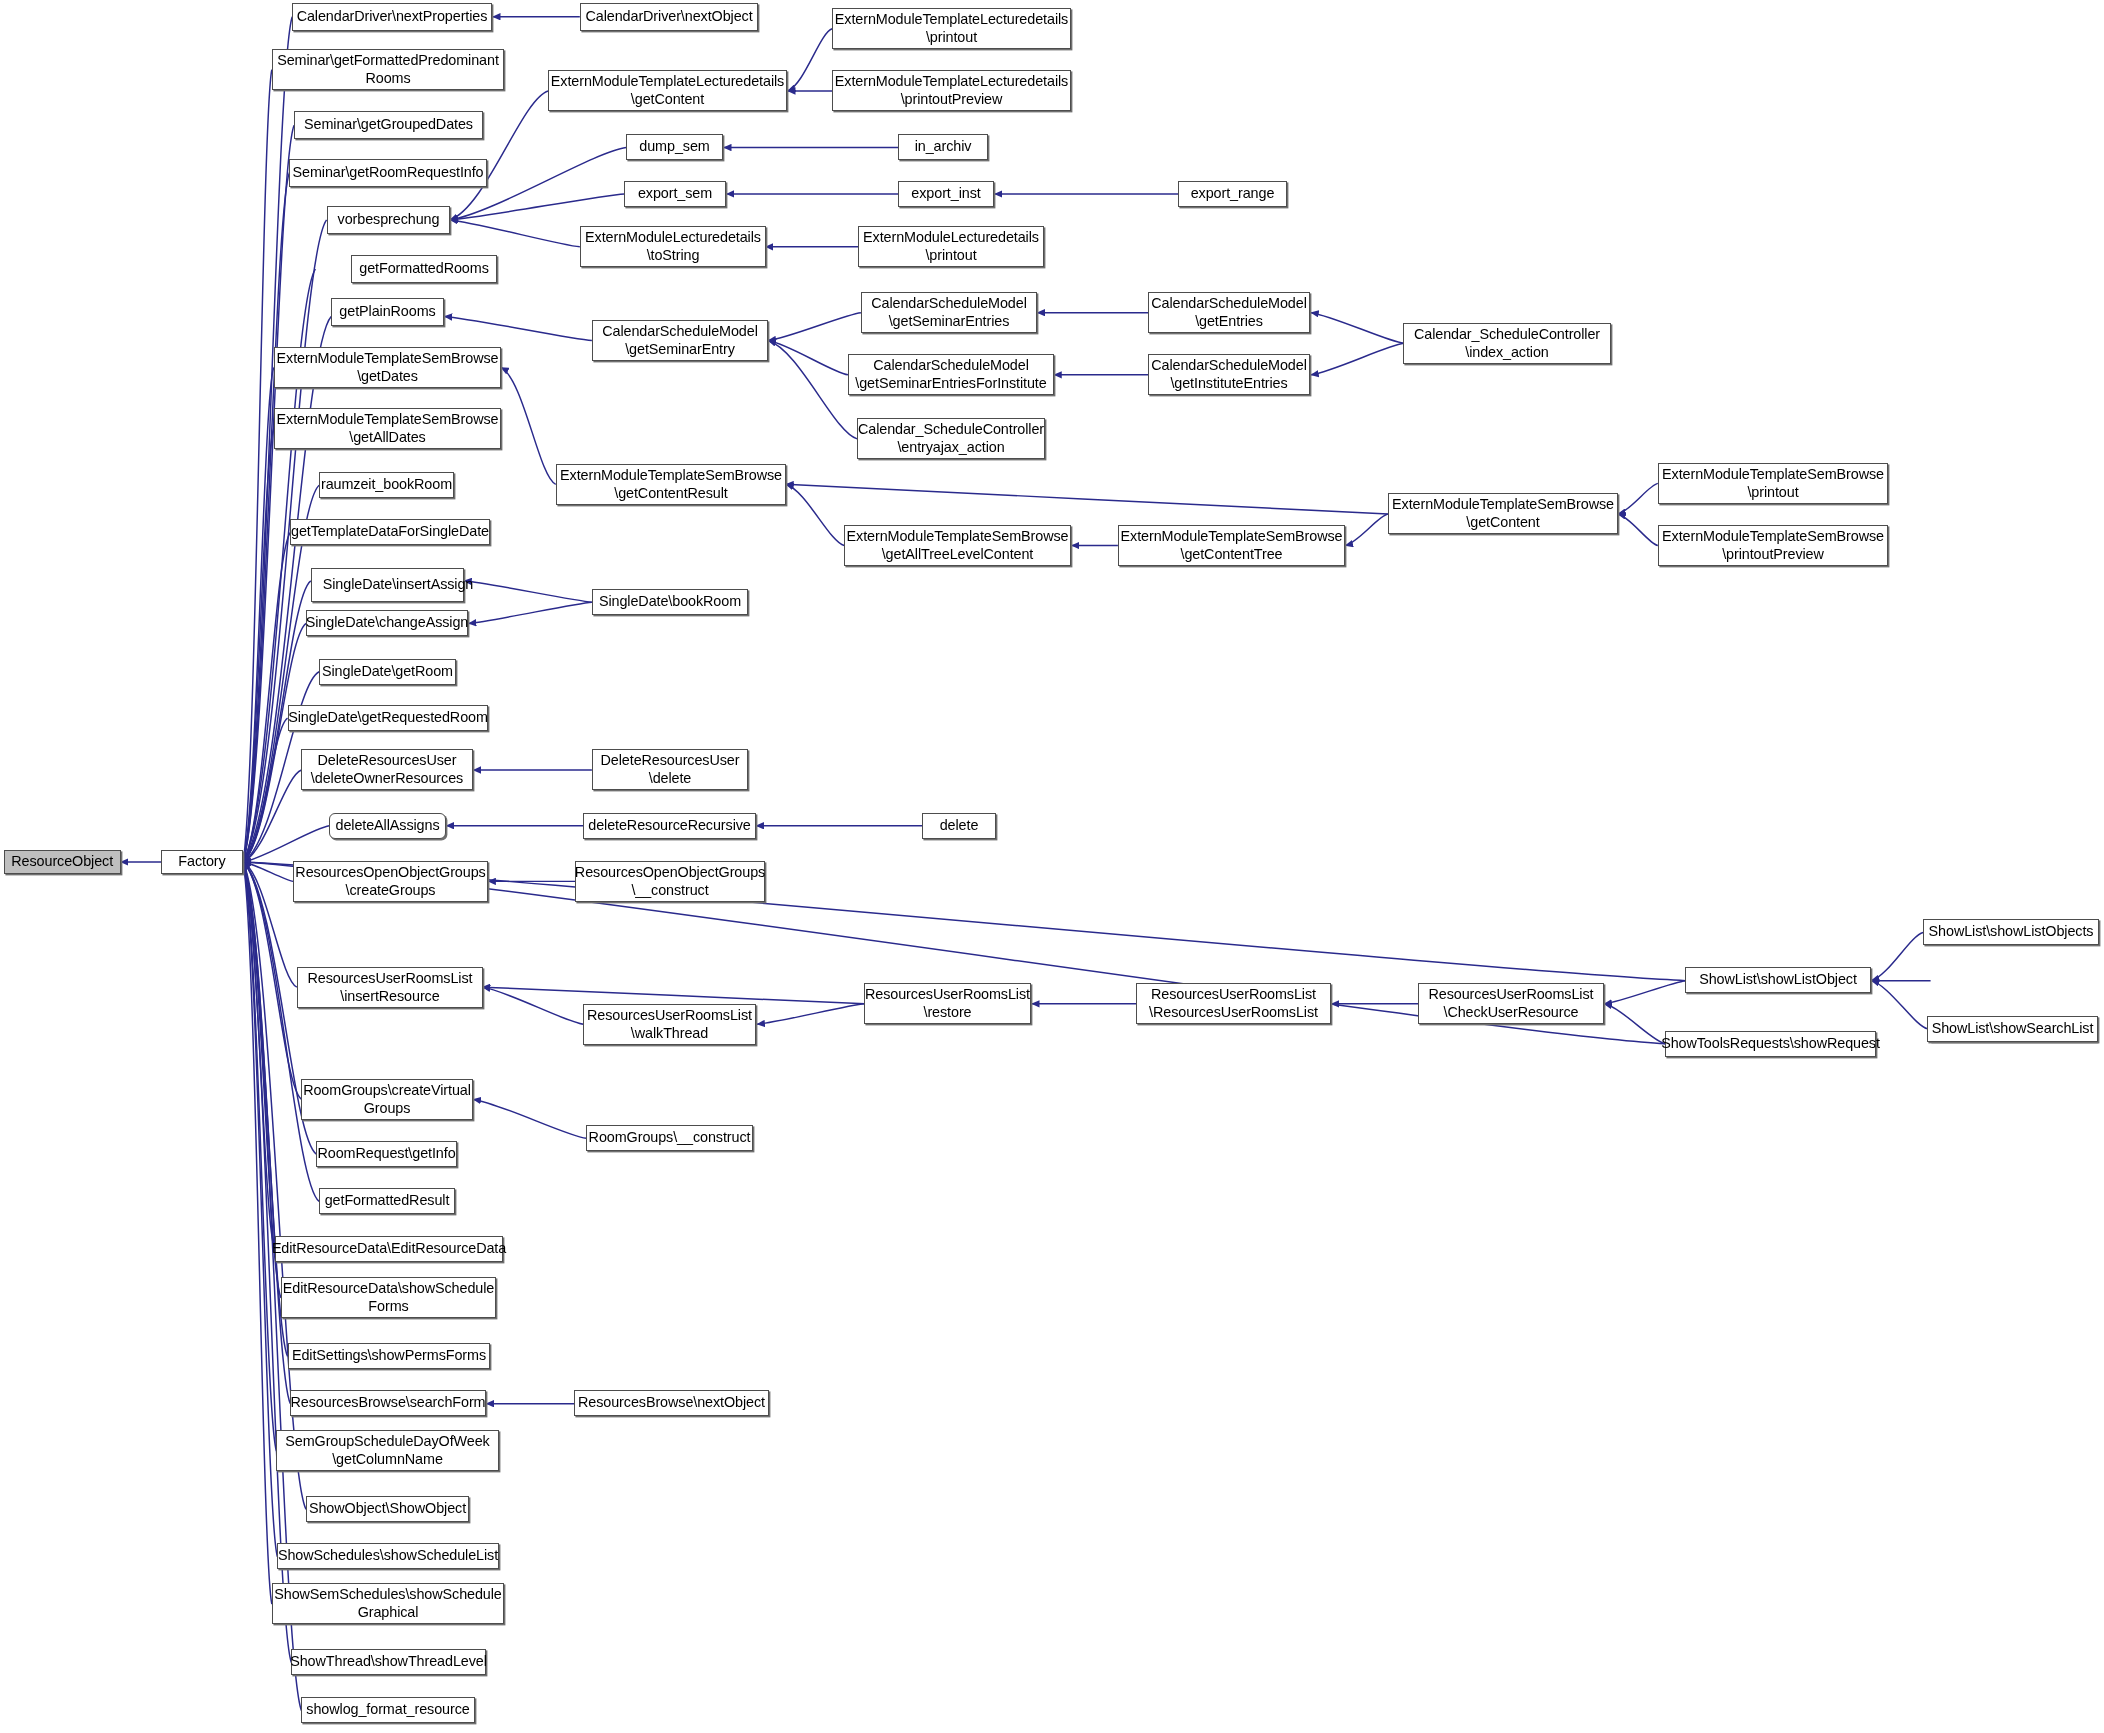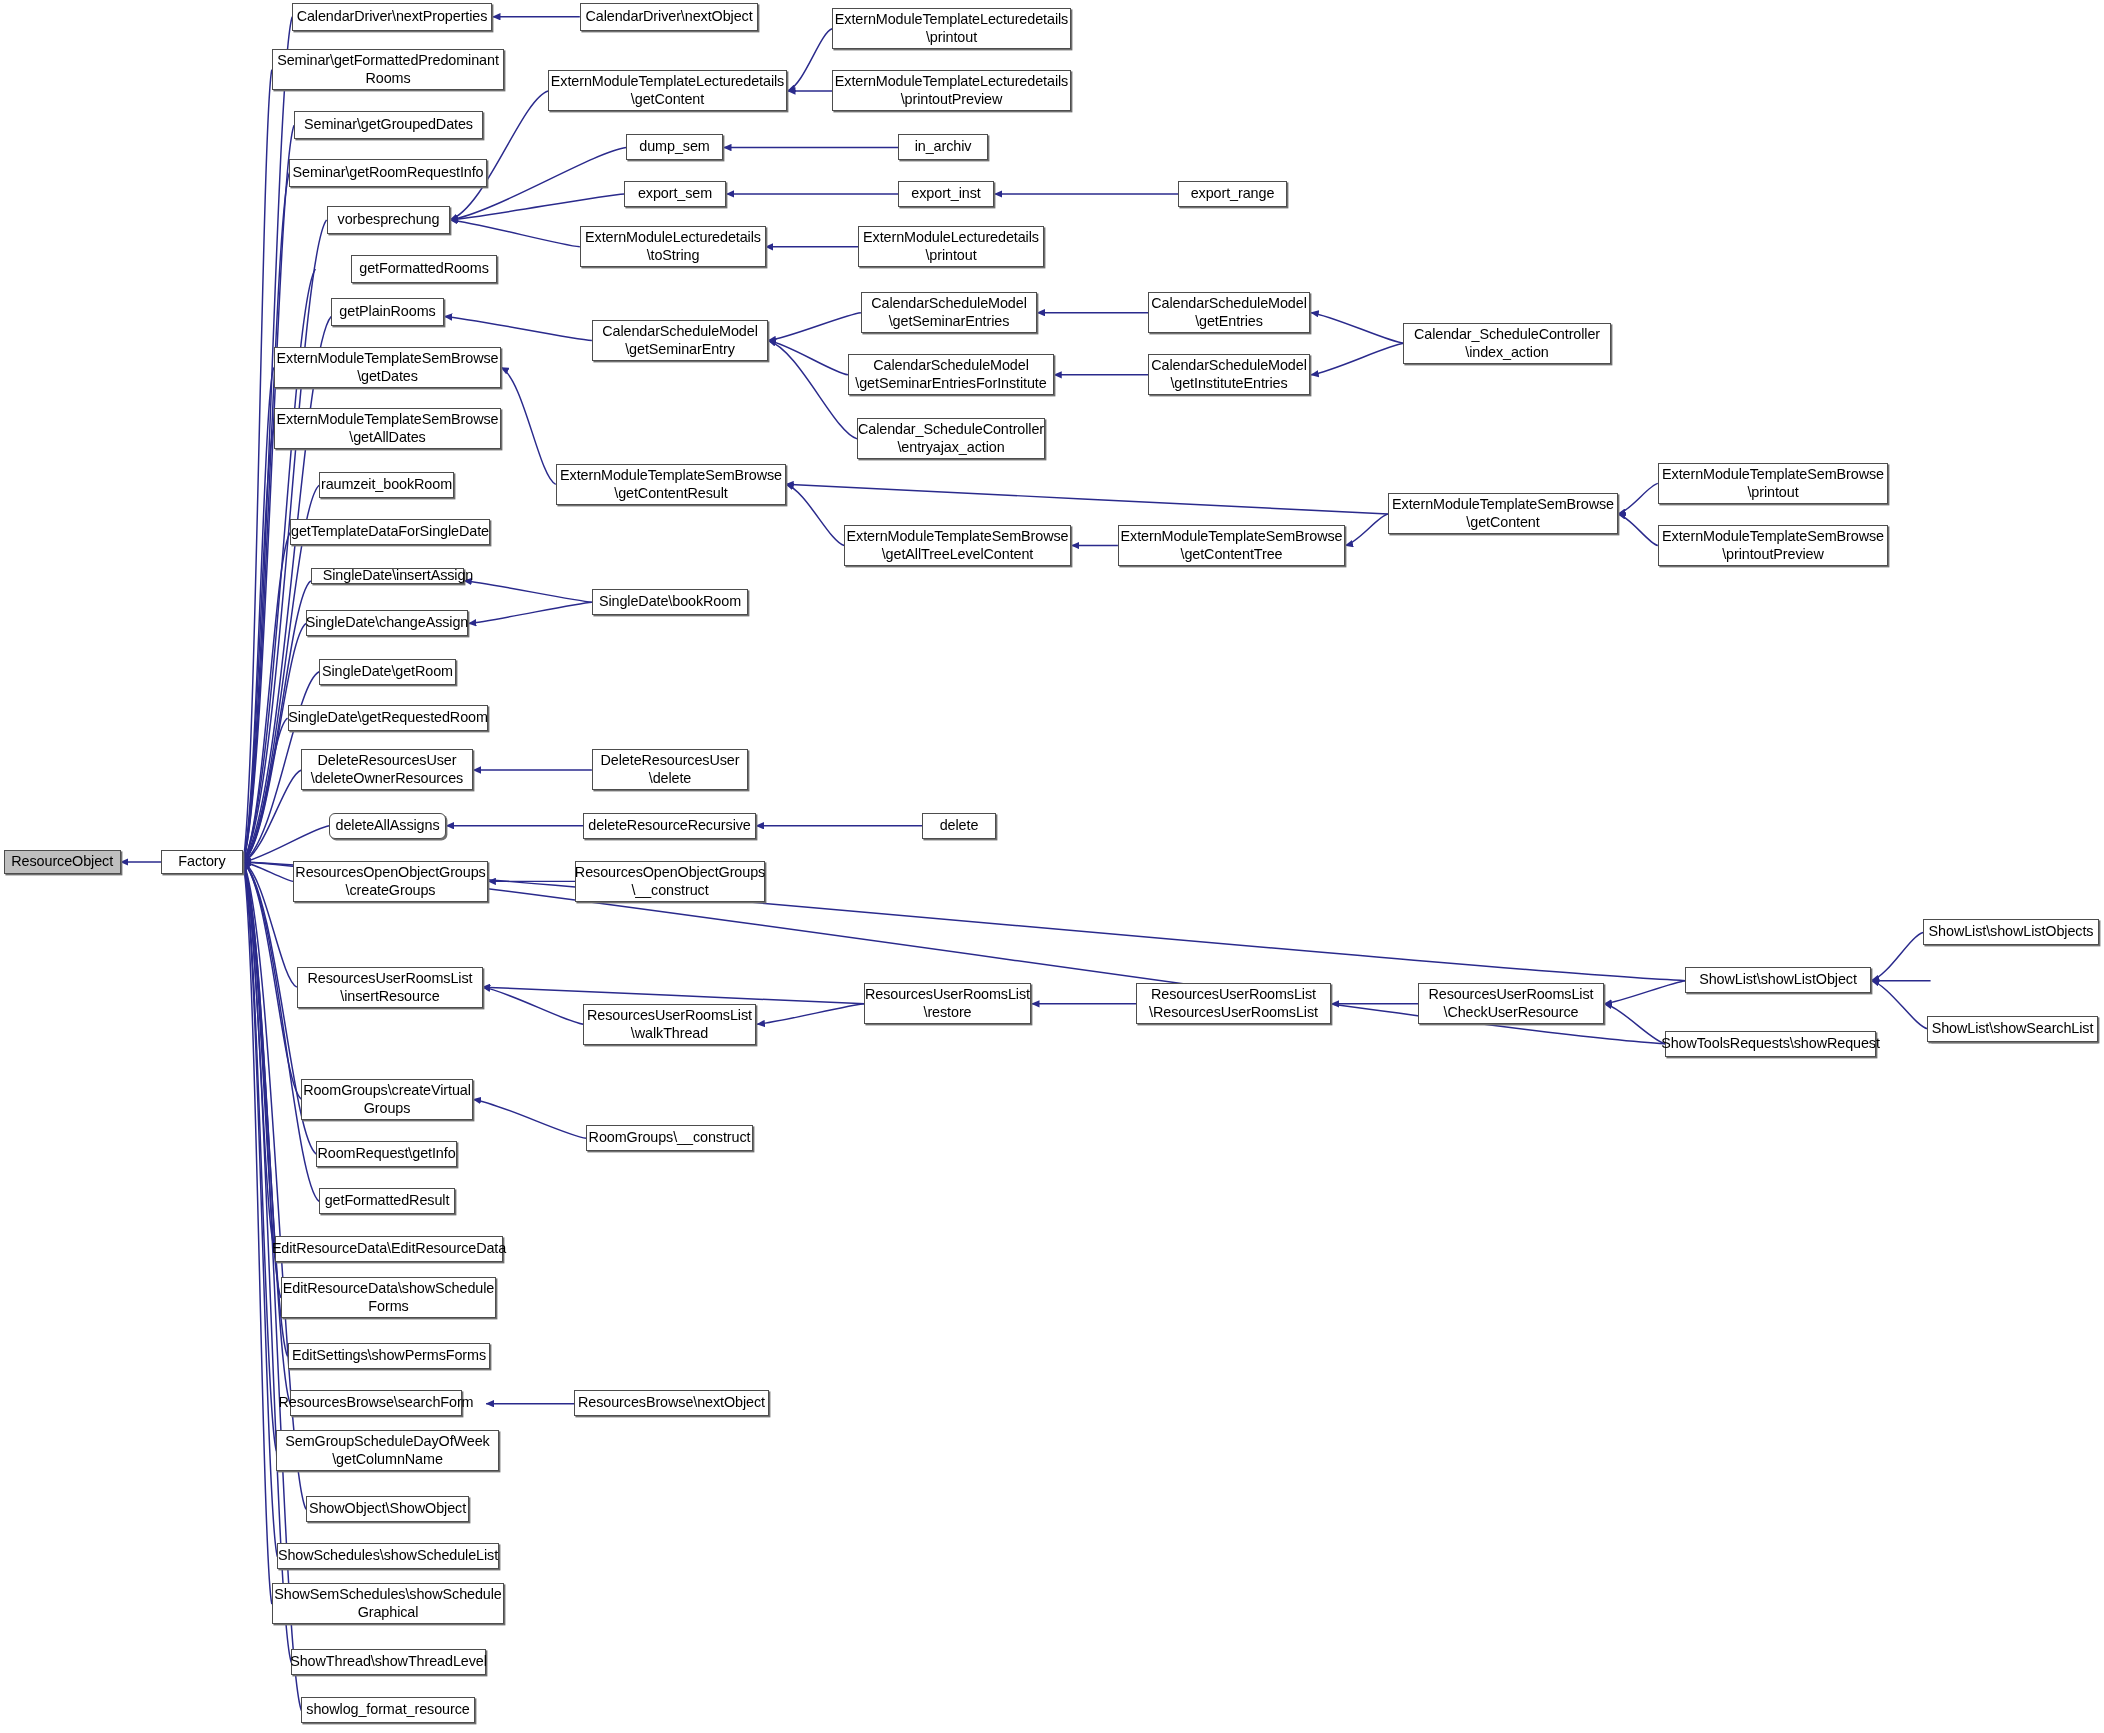--- a/index.html
+++ b/index.html
@@ -191,21 +191,21 @@
       <div class="node" style="left: 844px; top: 525px; width: 227px; height: 41px;">ExternModuleTemplateSemBrowse
 \getAllTreeLevelContent</div>
       <div class="node" style="left: 1118px; top: 525px; width: 227px; height: 41px;">ExternModuleTemplateSemBrowse
 \getContentTree</div>
       <div class="node" style="left: 1388px; top: 493px; width: 230px; height: 41px;">ExternModuleTemplateSemBrowse
 \getContent</div>
       <div class="node" style="left: 1658px; top: 463px; width: 230px; height: 41px;">ExternModuleTemplateSemBrowse
 \printout</div>
       <div class="node" style="left: 1658px; top: 525px; width: 230px; height: 41px;">ExternModuleTemplateSemBrowse
 \printoutPreview</div>
-      <div class="node" style="left: 311px; top: 568px; width: 153px; height: 16px; padding-left: 21px;">SingleDate\insertAssign</div>
+      <div class="node" style="left: 311px; top: 568px; width: 153px; height: 34px; padding-left: 21px;">SingleDate\insertAssign</div>
       <div class="node" style="left: 306px; top: 610px; width: 162px; height: 26px;">SingleDate\changeAssign</div>
       <div class="node" style="left: 592px; top: 589px; width: 156px; height: 26px;">SingleDate\bookRoom</div>
       <div class="node" style="left: 319px; top: 659px; width: 137px; height: 26px;">SingleDate\getRoom</div>
       <div class="node" style="left: 288px; top: 705px; width: 200px; height: 26px;">SingleDate\getRequestedRoom</div>
       <div class="node" style="left: 301px; top: 749px; width: 172px; height: 41px;">DeleteResourcesUser
 \deleteOwnerResources</div>
       <div class="node" style="left: 592px; top: 749px; width: 156px; height: 41px;">DeleteResourcesUser
 \delete</div>
       <div class="node" style="left: 329px; top: 813px; width: 117px; height: 26px; border-radius: 6px;">deleteAllAssigns</div>
       <div class="node" style="left: 583px; top: 813px; width: 173px; height: 26px;">deleteResourceRecursive</div>
@@ -231,21 +231,21 @@
       <div class="node" style="left: 1927px; top: 1016px; width: 171px; height: 26px;">ShowList\showSearchList</div>
       <div class="node" style="left: 301px; top: 1079px; width: 172px; height: 41px;">RoomGroups\createVirtual
 Groups</div>
       <div class="node" style="left: 586px; top: 1125px; width: 167px; height: 26px;">RoomGroups\__construct</div>
       <div class="node" style="left: 316px; top: 1141px; width: 141px; height: 26px;">RoomRequest\getInfo</div>
       <div class="node" style="left: 319px; top: 1188px; width: 136px; height: 26px;">getFormattedResult</div>
       <div class="node" style="left: 275px; top: 1236px; width: 228px; height: 26px;">EditResourceData\EditResourceData</div>
       <div class="node" style="left: 281px; top: 1277px; width: 215px; height: 41px;">EditResourceData\showSchedule
 Forms</div>
       <div class="node" style="left: 288px; top: 1343px; width: 202px; height: 26px;">EditSettings\showPermsForms</div>
-      <div class="node" style="left: 290px; top: 1390px; width: 172px; height: 26px;">ResourcesBrowse\searchForm</div>
+      <div class="node" style="left: 290px; top: 1390px; width: 196px; height: 26px;">ResourcesBrowse\searchForm</div>
       <div class="node" style="left: 574px; top: 1390px; width: 195px; height: 26px;">ResourcesBrowse\nextObject</div>
       <div class="node" style="left: 276px; top: 1430px; width: 223px; height: 41px;">SemGroupScheduleDayOfWeek
 \getColumnName</div>
       <div class="node" style="left: 306px; top: 1496px; width: 163px; height: 26px;">ShowObject\ShowObject</div>
       <div class="node" style="left: 277px; top: 1543px; width: 222px; height: 26px;">ShowSchedules\showScheduleList</div>
       <div class="node" style="left: 272px; top: 1583px; width: 232px; height: 41px;">ShowSemSchedules\showSchedule
 Graphical</div>
       <div class="node" style="left: 291px; top: 1649px; width: 195px; height: 26px;">ShowThread\showThreadLevel</div>
       <div class="node" style="left: 301px; top: 1697px; width: 174px; height: 26px;">showlog_format_resource</div>
     </div>

